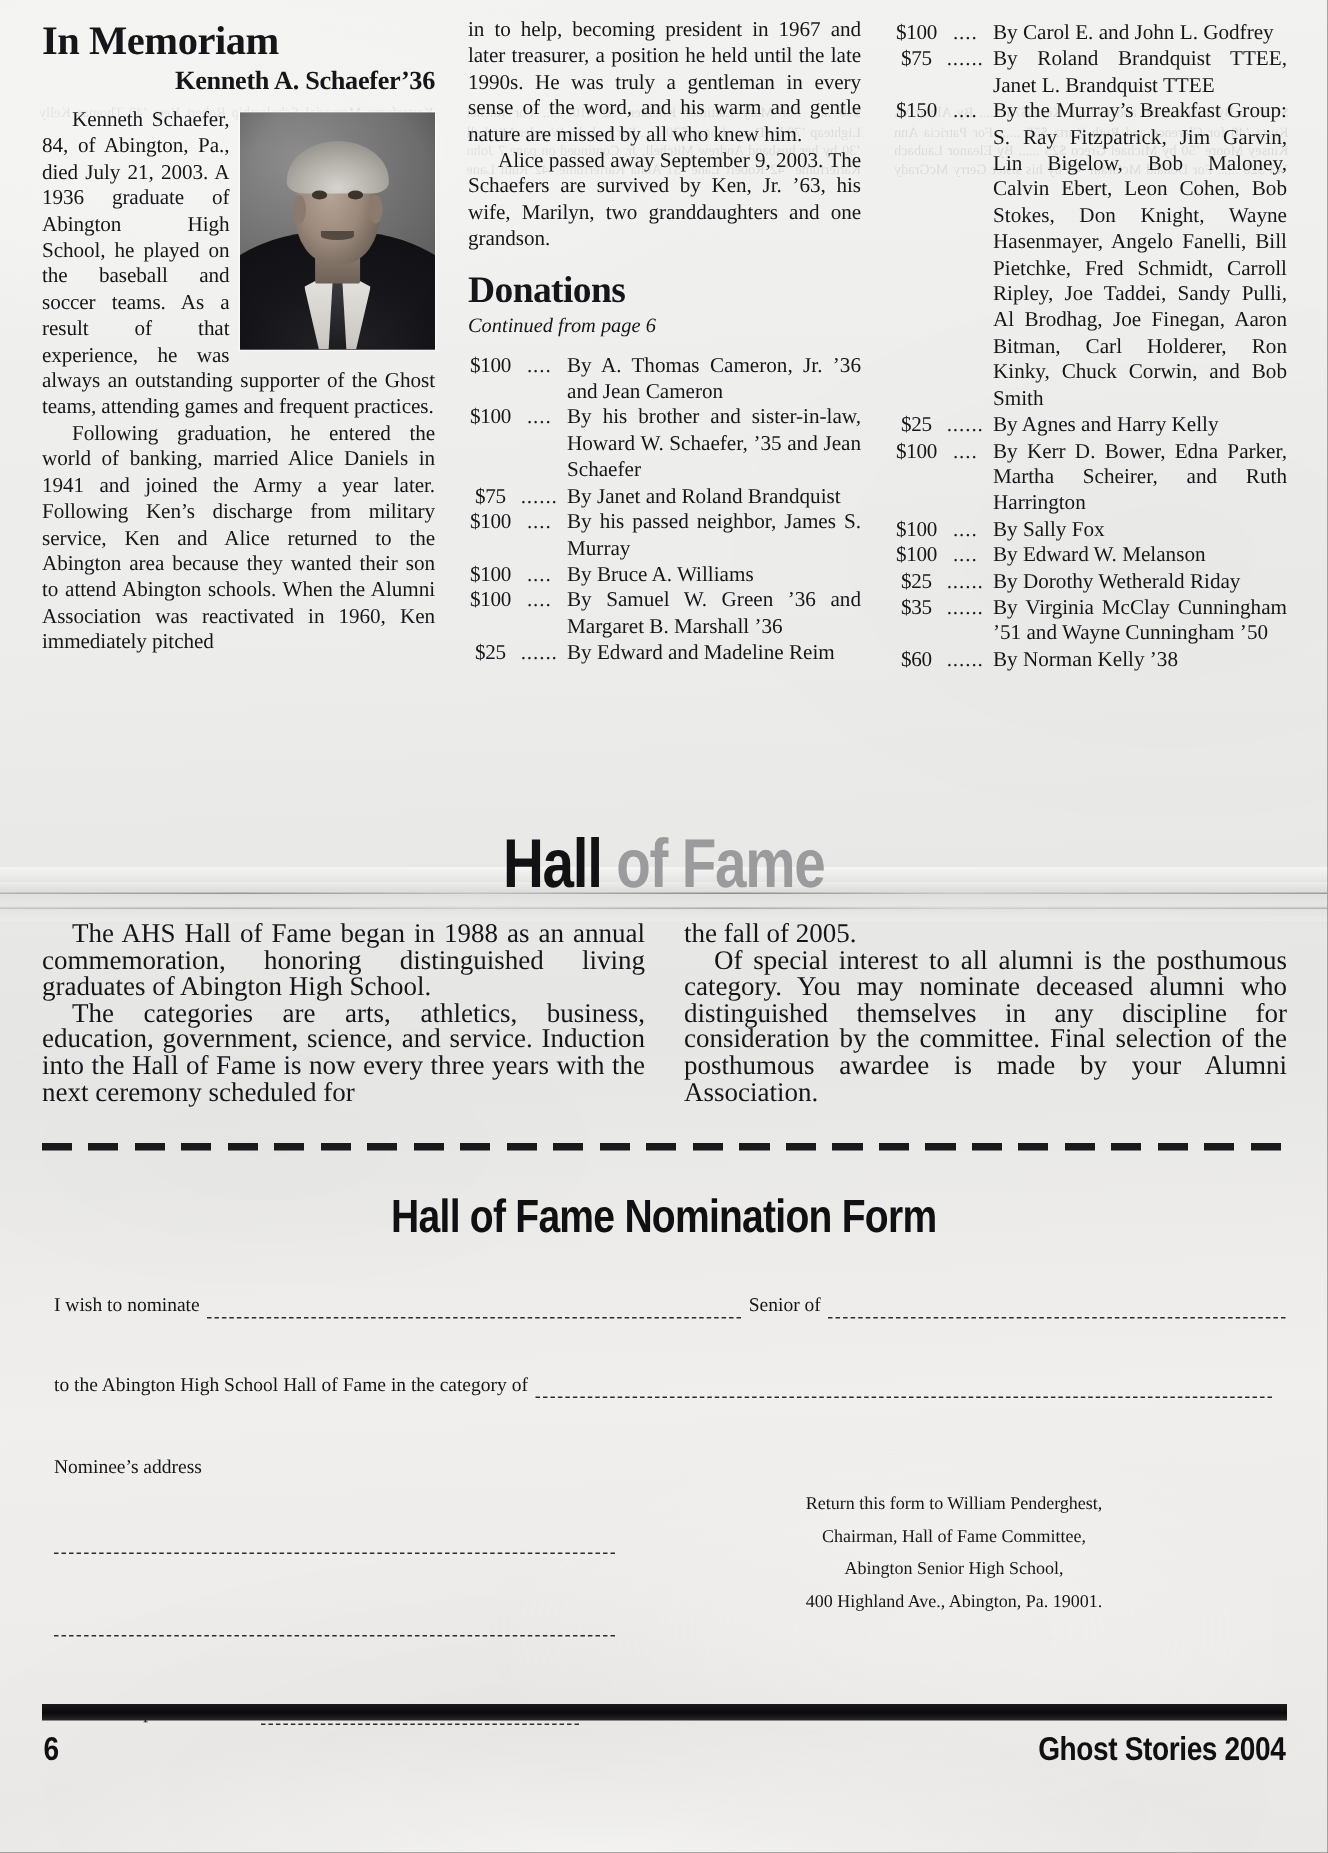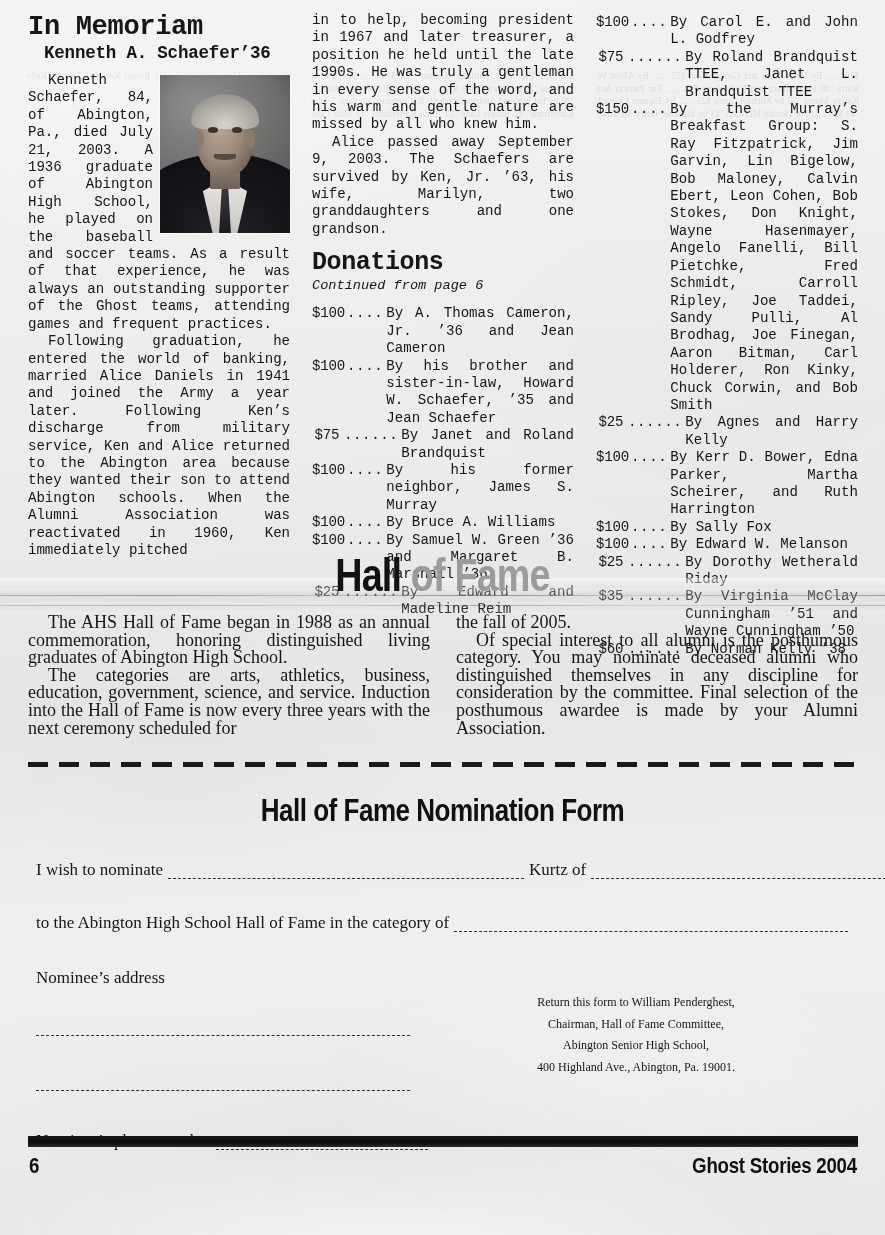--- a/index.html
+++ b/index.html
@@ -80,44 +80,45 @@
   
   .cols {
     position: absolute;
     left: 28px;
     top: 12px;
     width: 830px;
     height: 540px;
     display: flex;
     gap: 22px;
   }
-  .col { width: 262px; font-family: Liberation Mono, monospace; }
+  .col { width: 262px; }
   .col p, .body-text {
     margin: 0;
     font-size: 14.1px;
     line-height: 17.4px;
     text-align: justify;
     text-indent: 20px;
     hyphens: auto;
     letter-spacing: -0.05px;
   }
 
   h1.memoriam {
     margin: 0;
     font-size: 27px;
     line-height: 30px;
     font-weight: 700;
     letter-spacing: -.3px;
   }
   h2.memoriam-sub {
-    margin: 1px 0 9px 16px;
+    margin: 1px 0 9px 0;
     font-size: 17.5px;
     line-height: 20px;
     font-weight: 700;
     letter-spacing: -.2px;
+    text-align: right;
   }
   h2.donations {
     margin: 11px 0 0 0;
     font-size: 25px;
     line-height: 28px;
     font-weight: 700;
     letter-spacing: -.4px;
   }
   .continued {
     margin: 1px 0 11px 0;
@@ -315,21 +316,21 @@
     line-height: 36px;
     color: #101012;
     letter-spacing: -.6px;
     transform: scaleX(.84);
   }
   .formarea {
     position: absolute;
     left: 36px;
     right: 32px;
     top: 860px;
-    font-size: 17px;
+    font-size: 13px;
     line-height: 19px;
   }
   .fline { display: flex; align-items: baseline; white-space: nowrap; }
   .flabel { flex: 0 0 auto; }
   .fblank {
     flex: 1 1 auto;
     margin: 0 5px;
     height: 13px;
     border-bottom: 1.6px dashed #2c2c30;
     align-self: flex-end;
@@ -465,21 +466,21 @@
               <span class="don-amt">$75</span>
               <span class="don-dots"> ......</span>
             </span>
             <span class="don-by">By Janet and Roland Brandquist</span>
           </div>
           <div class="don-row">
             <span class="don-amt-wrap">
               <span class="don-amt">$100</span>
               <span class="don-dots"> ....</span>
             </span>
-            <span class="don-by">By his former neighbor, James S. Murray</span>
+            <span class="don-by">By his passed neighbor, James S. Murray</span>
           </div>
           <div class="don-row">
             <span class="don-amt-wrap">
               <span class="don-amt">$100</span>
               <span class="don-dots"> ....</span>
             </span>
             <span class="don-by">By Bruce A. Williams</span>
           </div>
           <div class="don-row">
             <span class="don-amt-wrap">
@@ -594,21 +595,21 @@
 
   <div class="cutline"></div>
 
   <div class="form-title">Hall of Fame Nomination Form</div>
 
   <div class="formarea">
 
     <div class="fline">
       <span class="flabel">I wish to nominate</span>
       <span class="fblank fixed-short"></span>
-      <span class="flabel">Kurtz of</span>
+      <span class="flabel">Senior of</span>
       <span class="fblank class-blank"></span>
     </div>
 
     <div class="fline row2">
       <span class="flabel">to the Abington High School Hall of Fame in the category of</span>
       <span class="fblank"></span>
     </div>
 
     <div class="row3">
       <span class="flabel">Nominee’s address</span>

